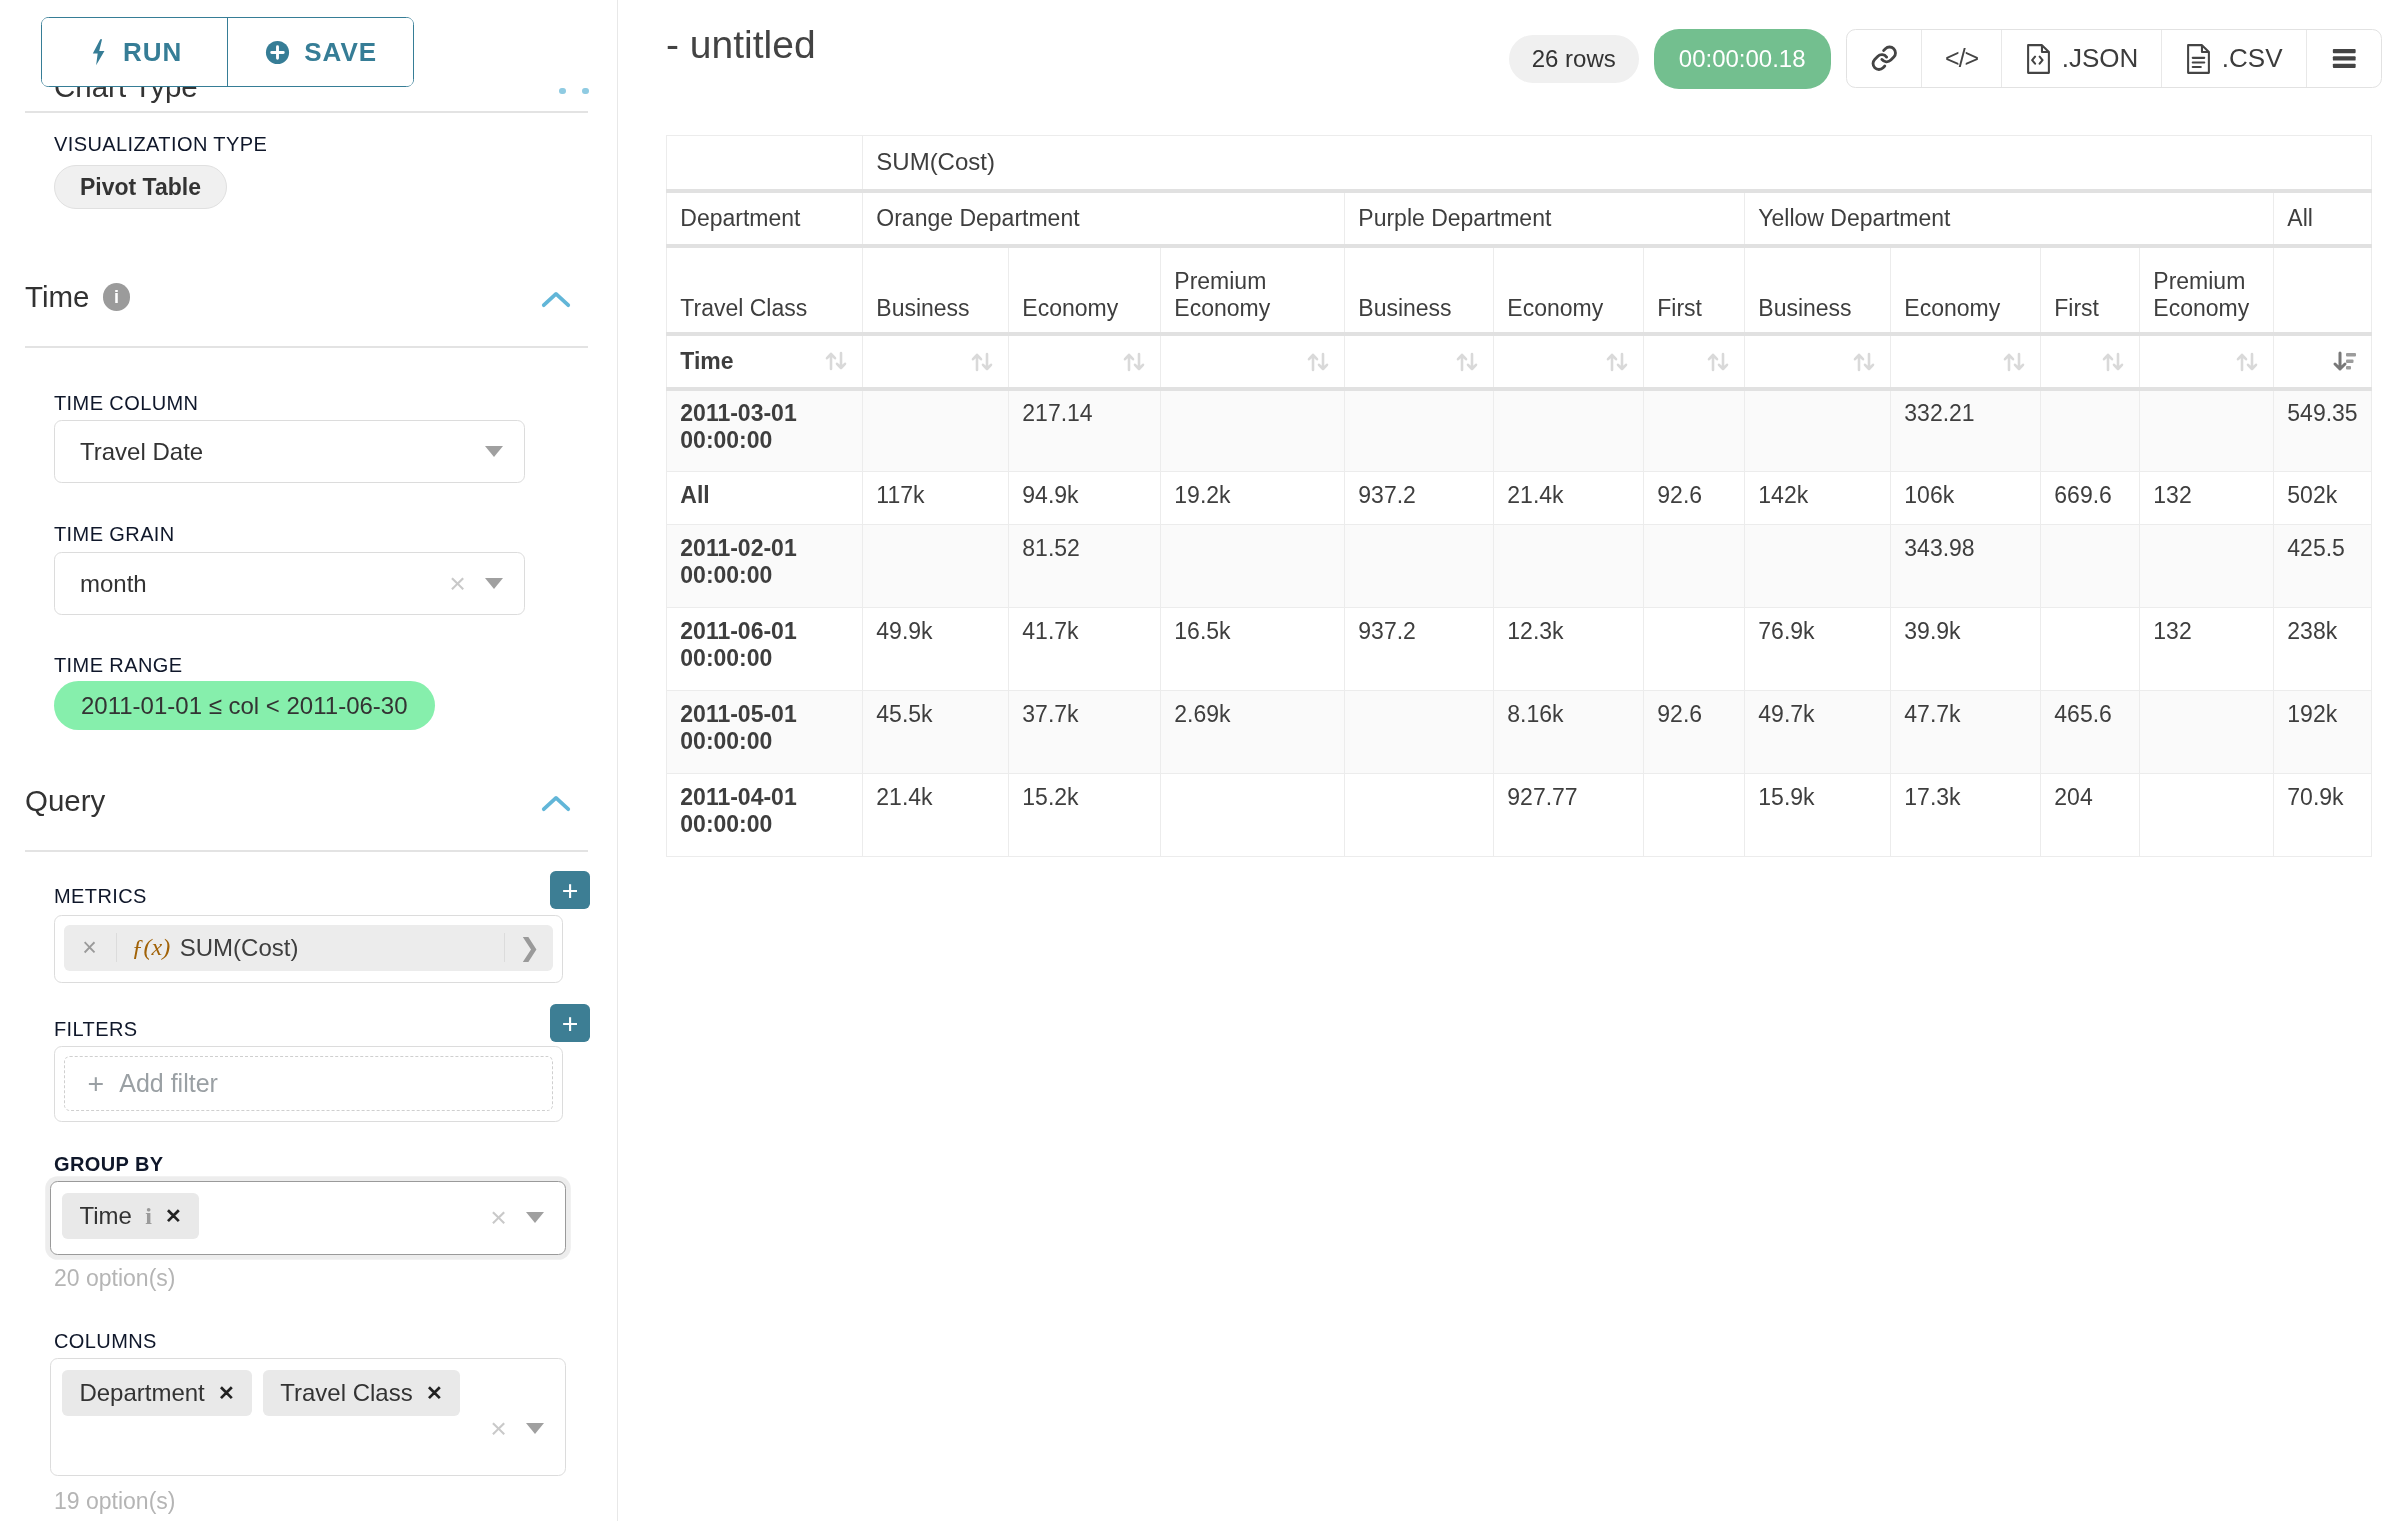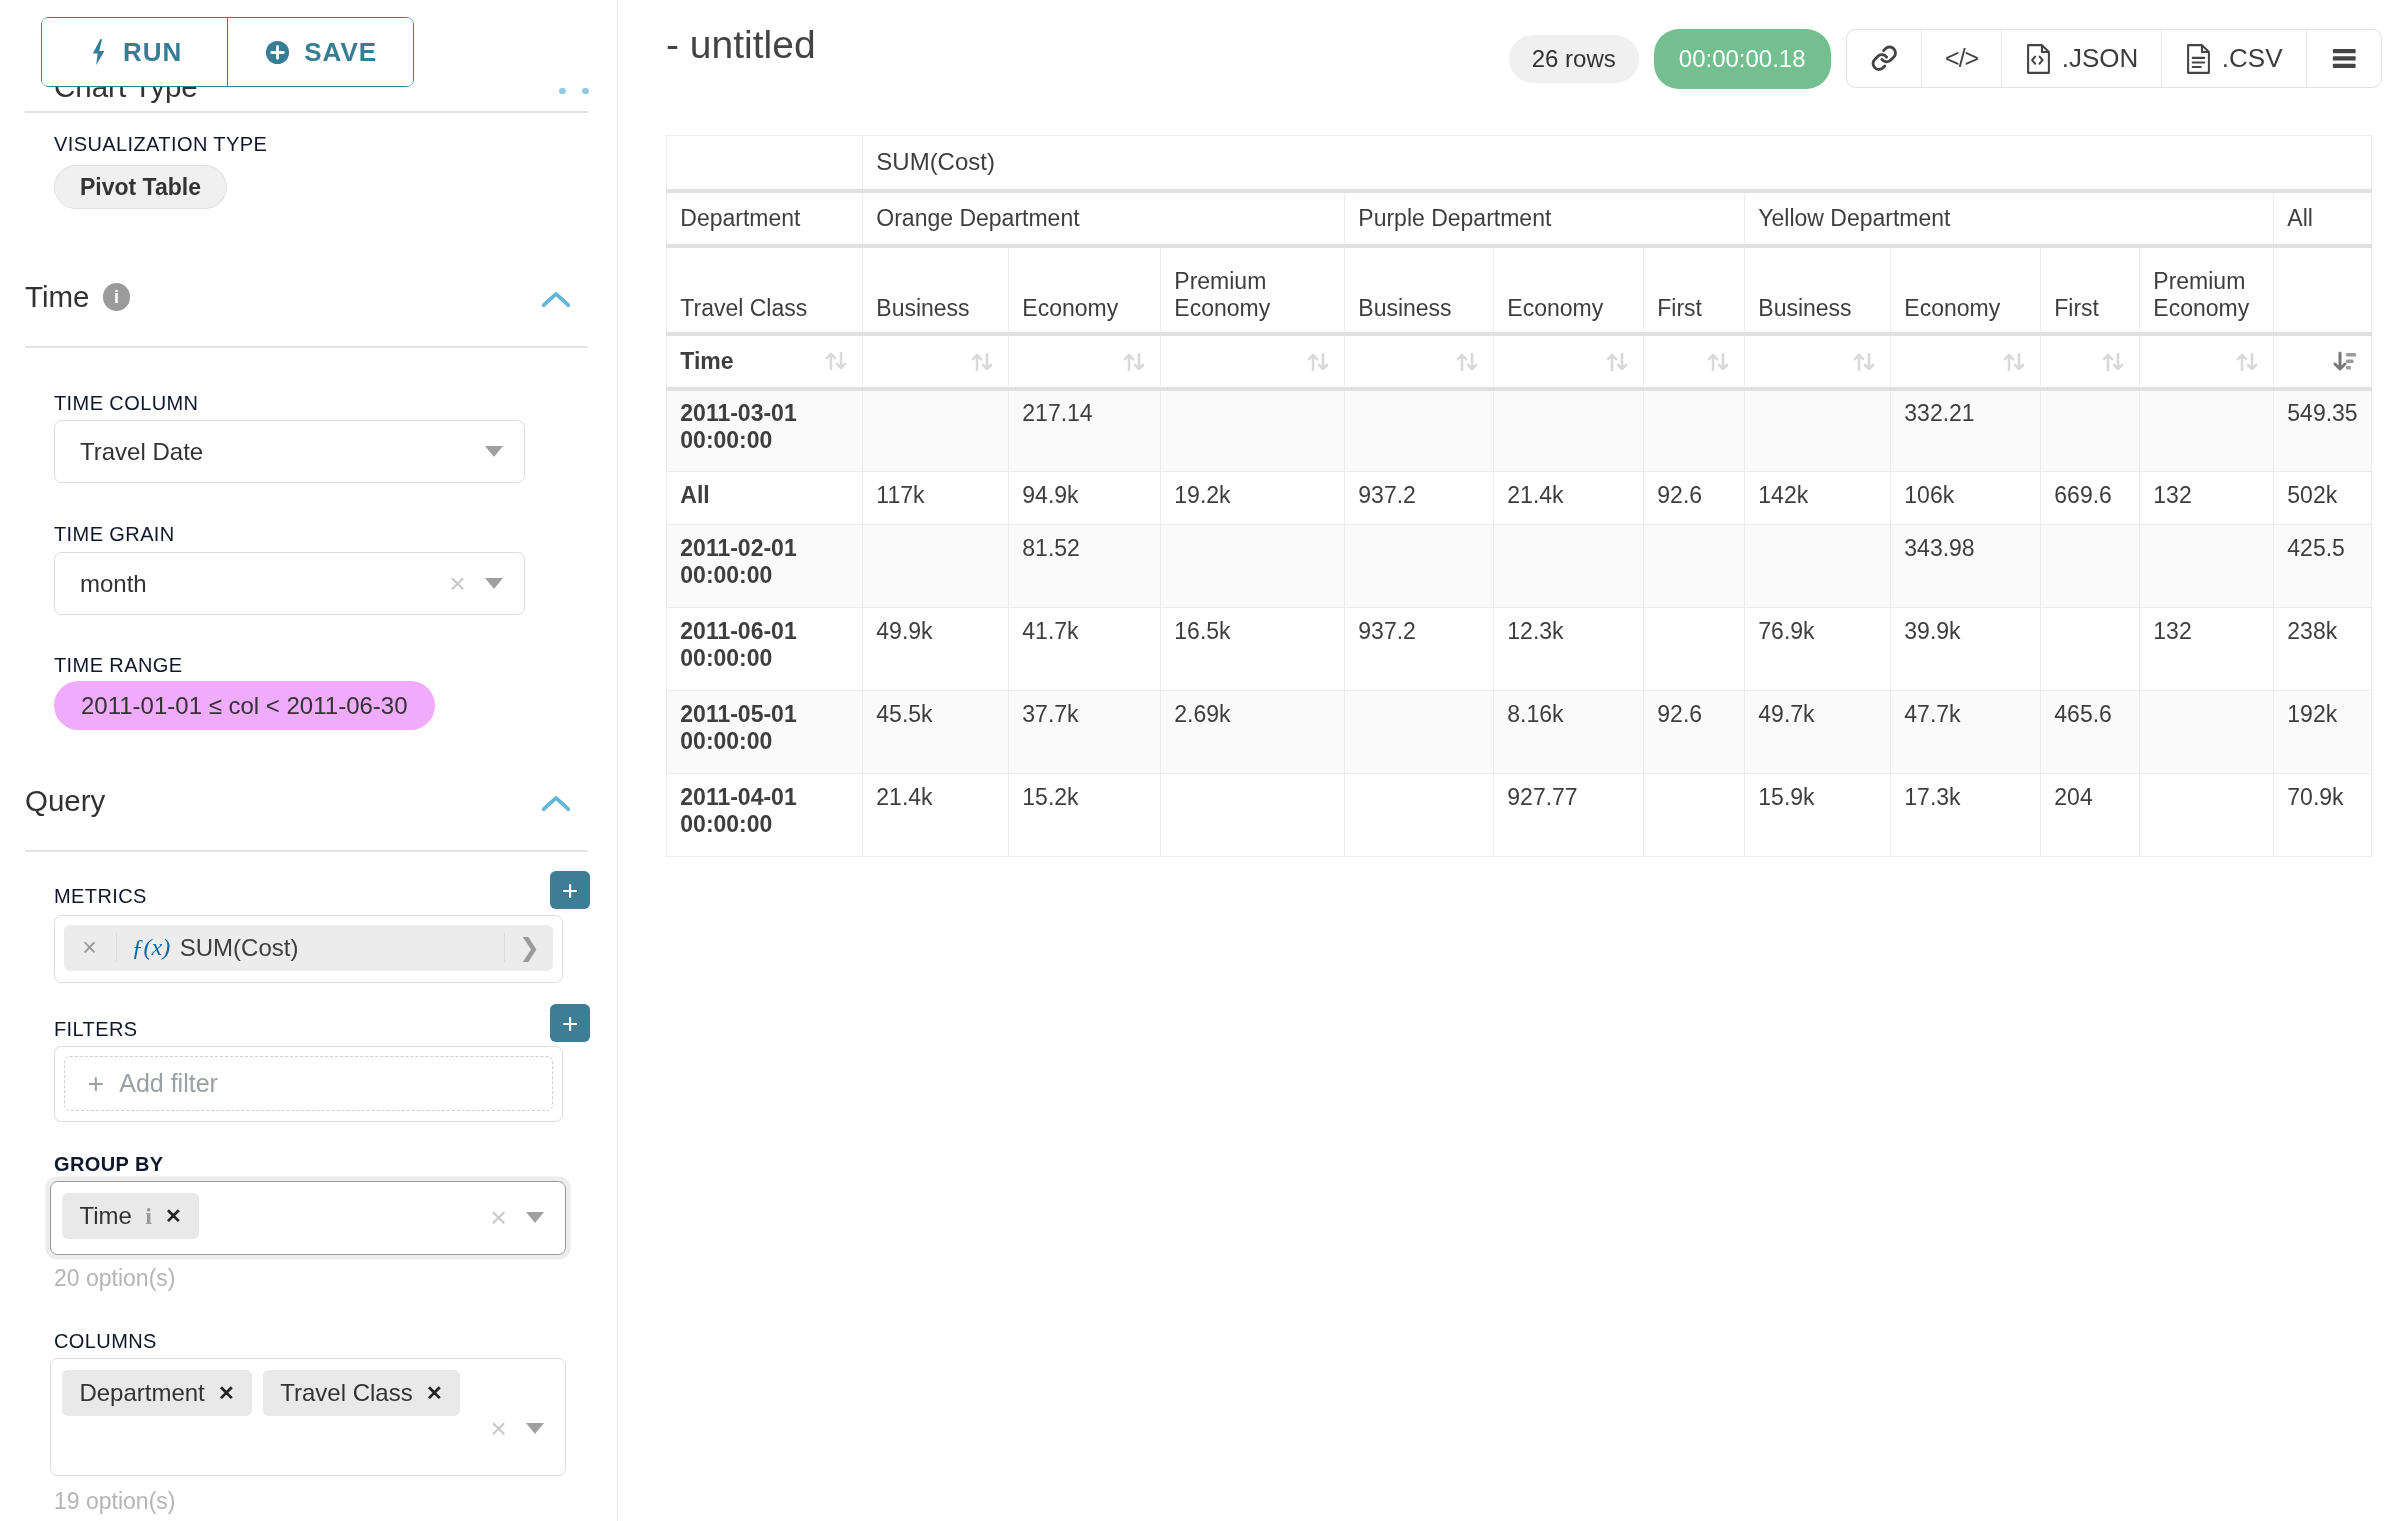--- a/index.html
+++ b/index.html
@@ -21,34 +21,34 @@
   .scroll-dot { position:absolute; width:6.7px; height:5.7px; border-radius:2.9px; background:#8fcbe2; z-index:1; }
   .divider { position:absolute; left:25px; width:563px; height:1.9px; background:#e3e3e3; }
   .ctl-label { position:absolute; left:54px; font-size:20px; letter-spacing:0.4px; color:#0f172a; }
   .section-head { position:absolute; left:25px; font-size:29.5px; color:#323232; display:flex; align-items:center; gap:13.3px; }
   .info-circle { display:inline-flex; width:27.6px; height:27.6px; border-radius:50%; background:#9b9b9b;
                  color:#fff; font-size:18px; font-weight:700; align-items:center; justify-content:center; }
   .sec-chevron { position:absolute; left:540px; }
   .pill { position:absolute; left:54px; display:inline-flex; align-items:center; height:44px; padding:0 25px;
           background:#f0f0f0; border:1.9px solid #e0e0e0; border-radius:23px; font-size:23px; color:#333; }
   .range-pill { position:absolute; left:54px; display:inline-flex; align-items:center; height:49px; padding:0 27px;
-          background:#f0abfc; border-radius:27px; font-size:24px; color:#333; }
+          background:#86efac; border-radius:27px; font-size:24px; color:#333; }
   .select { position:absolute; left:54px; width:471px; background:#fff; border:1.9px solid #dcdcdc;
             border-radius:7.6px; display:flex; align-items:center; font-size:24px; color:#333; }
   .select .val { margin-left:25px; flex:1; }
   .caret { width:0; height:0; border-left:9.5px solid transparent; border-right:9.5px solid transparent;
            border-top:11.4px solid #a0a0a0; margin-right:21px; }
   .clear-x { color:#c9c9c9; font-size:28.5px; margin-right:19px; line-height:1; }
   .plus-btn { position:absolute; left:550px; width:40px; height:38px; background:#3d7e94; border:none;
               border-radius:5.7px; color:#fff; font-size:28.5px; line-height:36px; cursor:pointer; }
   .metric-box { position:absolute; left:54px; top:915px; width:509px; height:68px; border:1.9px solid #dcdcdc;
                 border-radius:7.6px; padding:8.6px; }
   .metric-chip { height:46px; background:#ececec; border-radius:5.7px; display:flex; align-items:center; font-size:24px; }
   .metric-chip .zone-x { width:53px; text-align:center; color:#9a9a9a; font-size:25px; border-right:1.9px solid #dcdcdc; }
-  .metric-chip .fx { font-style:italic; color:#0369a1; margin:0 9.5px 0 15px; font-family:"Liberation Serif", serif; }
+  .metric-chip .fx { font-style:italic; color:#a16207; margin:0 9.5px 0 15px; font-family:"Liberation Serif", serif; }
   .metric-chip .zone-r { width:49px; text-align:center; color:#9a9a9a; font-size:25px; border-left:1.9px solid #dcdcdc; margin-left:auto; }
   .filter-box { position:absolute; left:54px; top:1046px; width:509px; height:76px; border:1.9px solid #dcdcdc;
                 border-radius:7.6px; padding:8.6px; }
   .filter-add { height:55px; border:1.9px dashed #cfcfcf; border-radius:5.7px; display:flex; align-items:center;
                 gap:15px; padding-left:23px; color:#9aa0a4; font-size:25px; cursor:pointer; }
   .filter-add .plus { font-size:28.5px; }
   .multi { position:absolute; left:50px; width:516px; background:#fff; border:1.9px solid #dcdcdc; border-radius:7.6px; }
   .multi.focused { border-color:#9a9a9a; box-shadow:0 0 0 4.8px rgba(0,0,0,.07); }
   .chips { display:flex; gap:11.4px; padding:11.4px; flex-wrap:wrap; }
   .chip { display:inline-flex; align-items:center; gap:13.3px; background:#e9e9e9; border-radius:5.7px;

